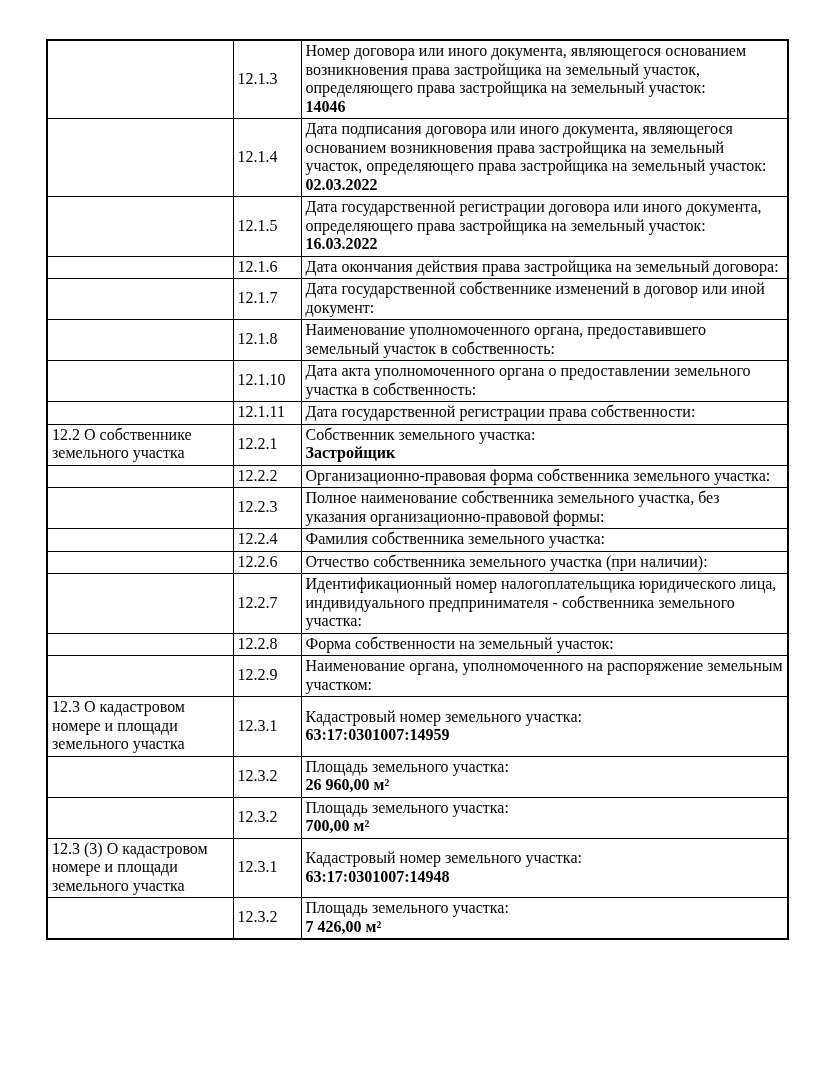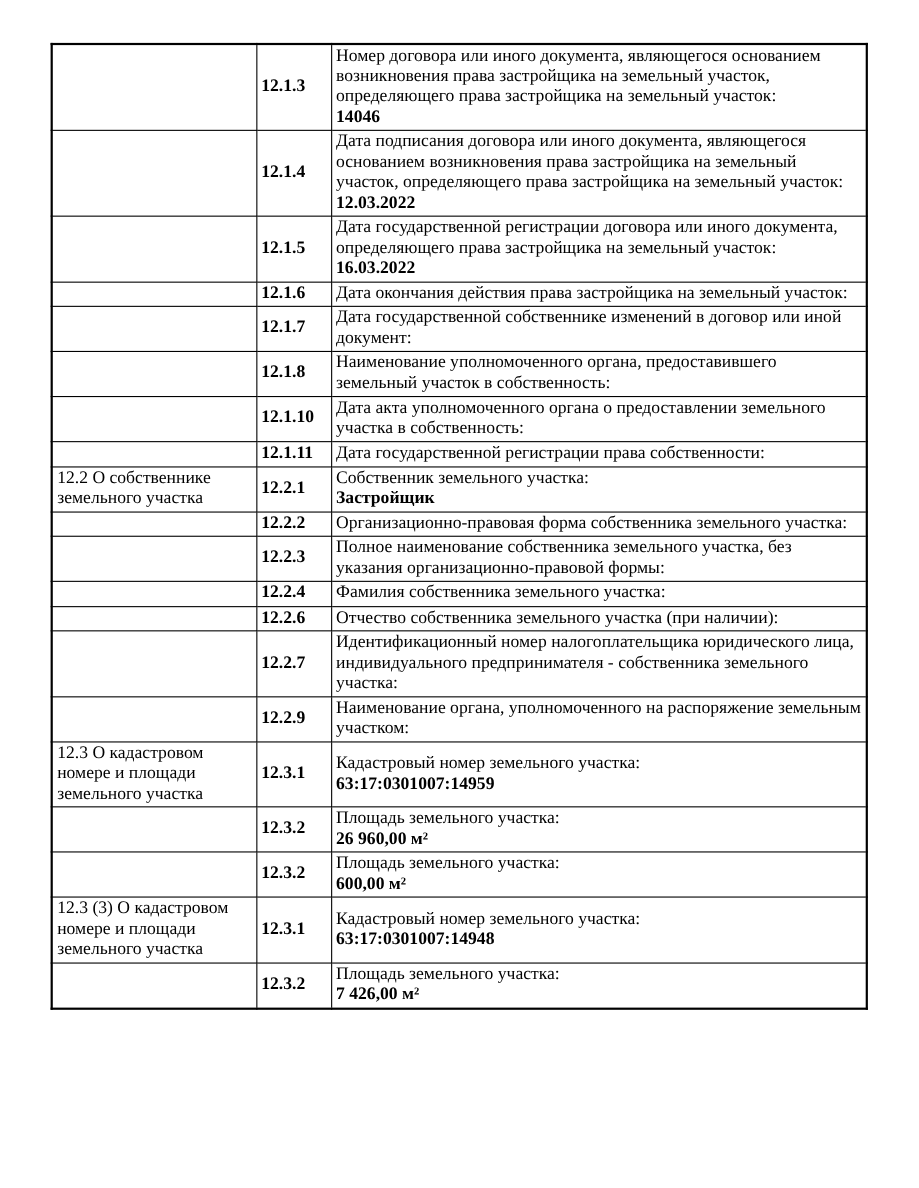--- a/index.html
+++ b/index.html
@@ -34,21 +34,20 @@
     word-wrap: break-word;
   }
   td.section-cell {
     vertical-align: top;
     padding-left: 3px;
     padding-right: 6px;
   }
   td.code-cell {
     vertical-align: middle;
     padding-left: 4px;
-    font-weight: bold;
   }
   td.content-cell {
     vertical-align: middle;
     padding-left: 5px;
     padding-right: 6px;
     font-family: Liberation Serif, serif;
   }
   tr.tall td.content-cell {
     padding-top: 9px;
     padding-bottom: 9px;
@@ -78,38 +77,38 @@
       <div class="field-label">Номер договора или иного документа, являющегося основанием возникновения права застройщика на земельный участок, определяющего права застройщика на земельный участок:</div>
       <div class="field-value">14046</div>
     </td>
   </tr>
 
   <tr>
     <td class="section-cell"></td>
     <td class="code-cell">12.1.4</td>
     <td class="content-cell">
       <div class="field-label">Дата подписания договора или иного документа, являющегося основанием возникновения права застройщика на земельный участок, определяющего права застройщика на земельный участок:</div>
-      <div class="field-value">12.03.2022</div>
+      <div class="field-value">02.03.2022</div>
     </td>
   </tr>
 
   <tr>
     <td class="section-cell"></td>
     <td class="code-cell">12.1.5</td>
     <td class="content-cell">
       <div class="field-label">Дата государственной регистрации договора или иного документа, определяющего права застройщика на земельный участок:</div>
       <div class="field-value">16.03.2022</div>
     </td>
   </tr>
 
   <tr>
     <td class="section-cell"></td>
     <td class="code-cell">12.1.6</td>
     <td class="content-cell">
-      <div class="field-label">Дата окончания действия права застройщика на земельный участок:</div>
+      <div class="field-label">Дата окончания действия права застройщика на земельный договора:</div>
 
     </td>
   </tr>
 
   <tr>
     <td class="section-cell"></td>
     <td class="code-cell">12.1.7</td>
     <td class="content-cell">
       <div class="field-label">Дата государственной собственнике изменений в договор или иной документ:</div>
 
@@ -192,20 +191,28 @@
 
   <tr>
     <td class="section-cell"></td>
     <td class="code-cell">12.2.7</td>
     <td class="content-cell">
       <div class="field-label">Идентификационный номер налогоплательщика юридического лица, индивидуального предпринимателя - собственника земельного участка:</div>
 
     </td>
   </tr>
 
+  <tr>
+    <td class="section-cell"></td>
+    <td class="code-cell">12.2.8</td>
+    <td class="content-cell">
+      <div class="field-label">Форма собственности на земельный участок:</div>
+
+    </td>
+  </tr>
 
   <tr>
     <td class="section-cell"></td>
     <td class="code-cell">12.2.9</td>
     <td class="content-cell">
       <div class="field-label">Наименование органа, уполномоченного на распоряжение земельным участком:</div>
 
     </td>
   </tr>
 
@@ -226,21 +233,21 @@
       <div class="field-value">26 960,00 м²</div>
     </td>
   </tr>
 
 
   <tr>
     <td class="section-cell"></td>
     <td class="code-cell">12.3.2</td>
     <td class="content-cell">
       <div class="field-label">Площадь земельного участка:</div>
-      <div class="field-value">600,00 м²</div>
+      <div class="field-value">700,00 м²</div>
     </td>
   </tr>
 
   <tr class="tall">
     <td class="section-cell">12.3 (3) О кадастровом номере и площади земельного участка</td>
     <td class="code-cell">12.3.1</td>
     <td class="content-cell">
       <div class="field-label">Кадастровый номер земельного участка:</div>
       <div class="field-value">63:17:0301007:14948</div>
     </td>

